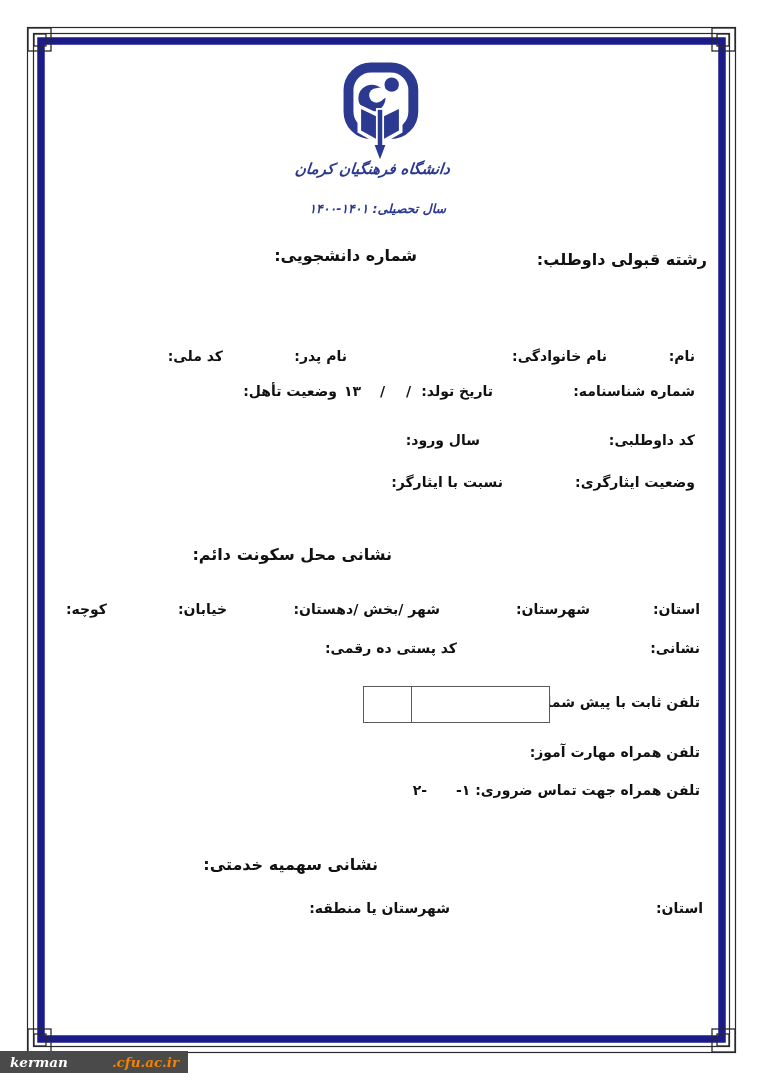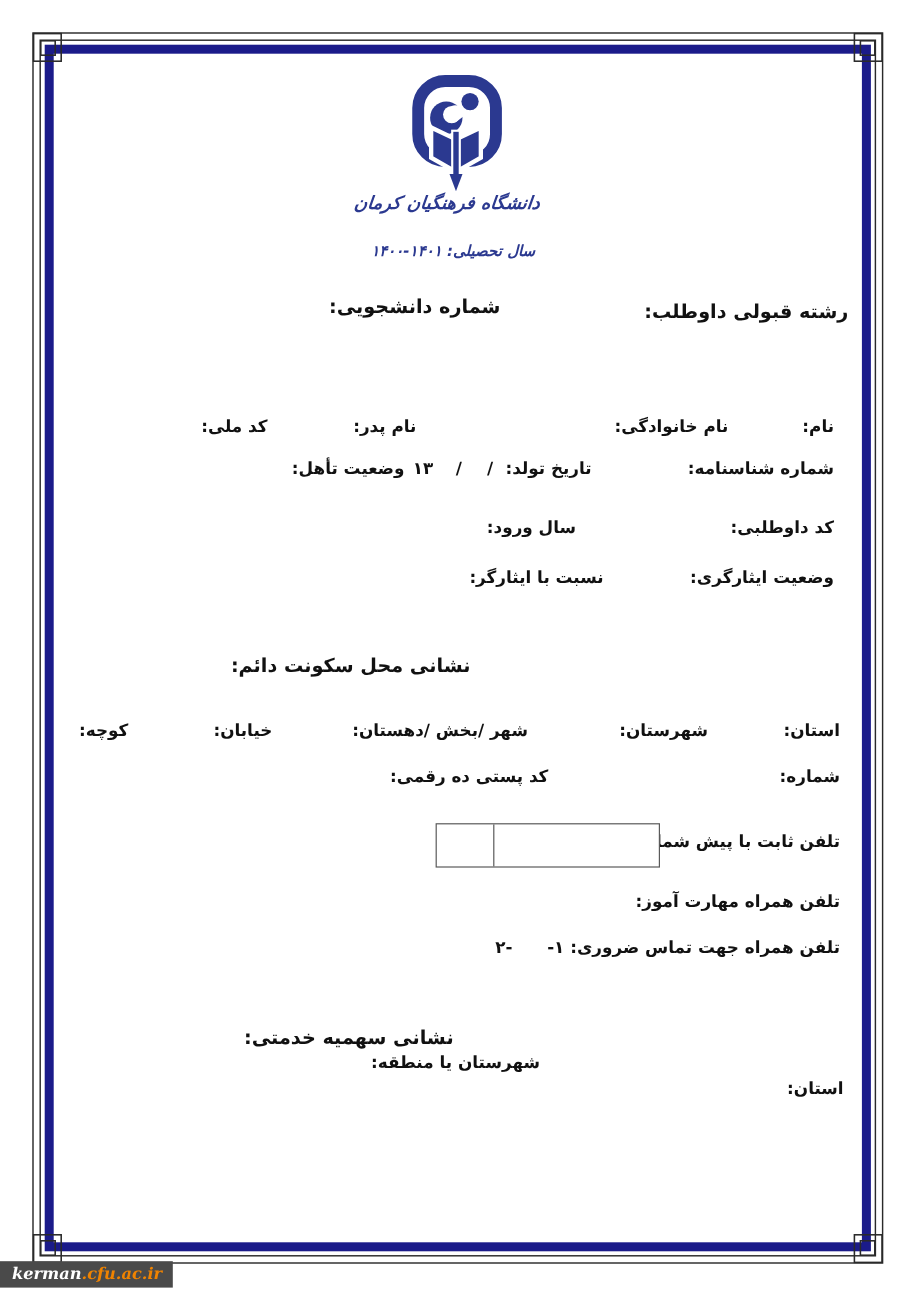--- a/index.html
+++ b/index.html
@@ -46,21 +46,21 @@
     position:absolute;left:47px;top:0;width:0;height:100%;
     border-left:1.5px solid #5a5a5a;
   }
   #watermark{
     position:absolute;left:0;top:1051px;height:22px;
     background:#4a4a4a;
     display:flex;align-items:center;
     padding:0 9px 0 10px;
     font-family:"DejaVu Serif","Liberation Serif",serif;
     font-style:italic;font-weight:bold;font-size:13.5px;
-    direction:ltr;white-space:nowrap;
+    direction:ltr;white-space:nowrap;gap:44px;
   }
   #watermark .host{color:#ffffff;}
   #watermark .domain{color:#f08300;}
 </style>
 </head>
 <body>
 
 <div id="page">
 
   <svg id="border-frame" width="763" height="1080" viewBox="0 0 763 1080">
@@ -120,36 +120,36 @@
   <span class="lbl" style="top:472px;right:260px">نسبت با ایثارگر:</span>
 
   <span class="lbl heading" style="top:545px;right:371px">نشانی محل سکونت دائم:</span>
 
   <span class="lbl" style="top:599px;right:63px">استان:</span>
   <span class="lbl" style="top:599px;right:173px">شهرستان:</span>
   <span class="lbl" style="top:599px;right:323px">شهر /بخش /دهستان:</span>
   <span class="lbl" style="top:599px;right:536px">خیابان:</span>
   <span class="lbl" style="top:599px;right:656px">کوچه:</span>
 
-  <span class="lbl" style="top:638px;right:63px">شماره:</span>
+  <span class="lbl" style="top:638px;right:63px">نشانی:</span>
   <span class="lbl" style="top:638px;right:306px">کد پستی ده رقمی:</span>
 
   <span class="lbl" style="top:692px;right:63px">تلفن ثابت با پیش شماره:</span>
   <div id="phone-box">
     <div id="phone-box-divider"></div>
   </div>
 
   <span class="lbl" style="top:742px;right:63px">تلفن همراه مهارت آموز:</span>
 
   <span class="lbl" style="top:780px;right:63px">تلفن همراه جهت تماس ضروری: ۱-</span>
   <span class="lbl" style="top:780px;right:336px">۲-</span>
 
   <span class="lbl heading" style="top:855px;right:385px">نشانی سهمیه خدمتی:</span>
 
   <span class="lbl" style="top:898px;right:60px">استان:</span>
-  <span class="lbl" style="top:876px;right:313px">شهرستان یا منطقه:</span>
+  <span class="lbl" style="top:898px;right:313px">شهرستان یا منطقه:</span>
 
   <div id="watermark">
     <span class="host">kerman</span>
       <span class="domain">.cfu.ac.ir</span>
   </div>
 
 </div>
 
 </body></html>

